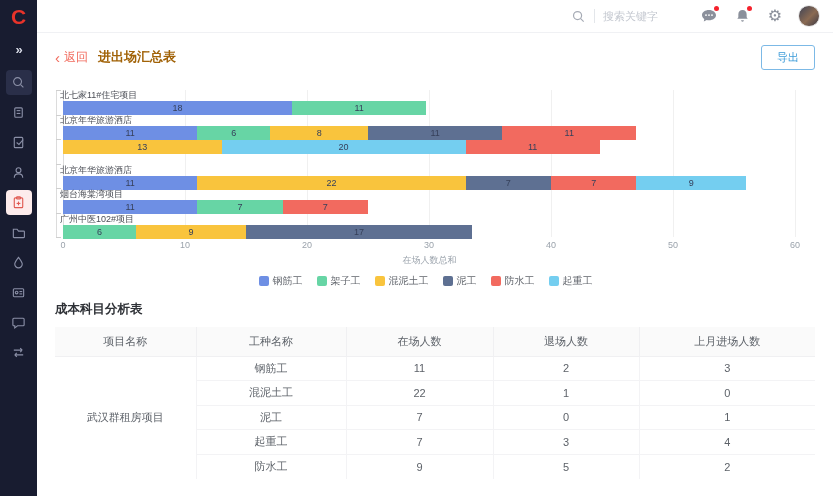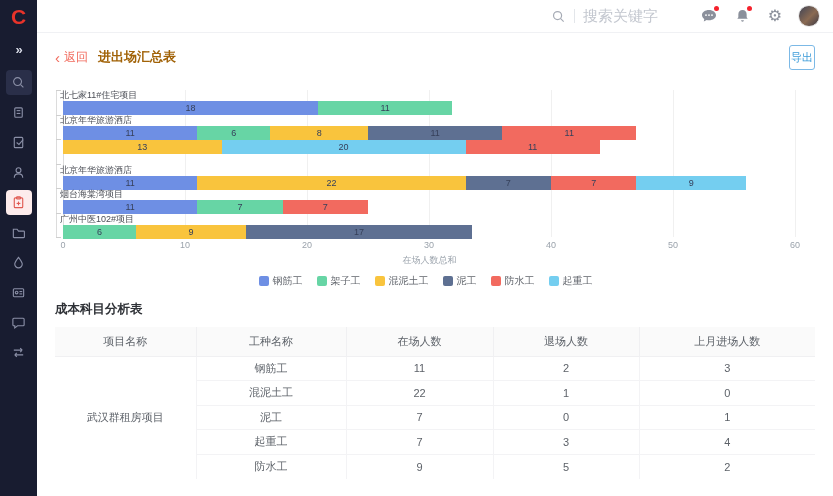--- a/index.html
+++ b/index.html
@@ -20,40 +20,40 @@
   .nav-item.active svg { stroke:#e05a52; }
   .expand { color:#d7dae6; font-size:13px; font-weight:bold; letter-spacing:-1px;
     height:22px; display:flex; align-items:center; cursor:pointer; margin-top:4px;}
 
   
   .header { position:absolute; left:37px; right:0; top:0; height:33px; background:#fff;
     border-bottom:1px solid #f0f1f4; display:flex; align-items:center;
     justify-content:flex-end; padding:0 13px; gap:13px; }
   .search { display:flex; align-items:center; gap:8px; margin-right:28px; cursor:text; }
   .search .divider { width:1px; height:14px; background:#e3e6ea; }
-  .search .ph { font-size:15px; color:#c3c7cf; }
+  .search .ph { font-size:11px; color:#c3c7cf; }
   .hicon { position:relative; width:20px; height:20px; display:flex;
     align-items:center; justify-content:center; cursor:pointer; }
   .hicon svg { fill:#8b909b; }
   .badge { position:absolute; top:0px; right:0px; width:5px; height:5px;
     border-radius:50%; background:#f5222d; }
   .gear-glyph { font-size:16px; color:#8b909b; line-height:1; }
   .avatar { width:22px; height:22px; border-radius:50%; cursor:pointer;
     background:linear-gradient(135deg,#4c4a55 10%,#8a6a52 55%,#3c3a46 100%);
     border:1px solid #e8e8e8; }
 
   
   .main { position:absolute; left:37px; top:34px; right:0; bottom:0; background:#fff;
     padding:13px 18px 0 18px; }
   .page-head { display:flex; align-items:center; height:20px; position:relative; }
   .back { display:flex; align-items:center; gap:4px; color:#f16a5c; font-size:12px; cursor:pointer; }
   .back .chev { font-size:15px; line-height:1; }
   .page-title { margin-left:10px; font-size:13px; font-weight:600; color:#a16207; }
   .export-btn { position:absolute; right:0; top:-2px; font-size:11px; color:#3a9ad8;
-    border:1px solid #7cb9e6; background:#fff; border-radius:3px; padding:4px 1px; cursor:pointer; }
+    border:1px solid #7cb9e6; background:#fff; border-radius:3px; padding:4px 15px; cursor:pointer; }
 
   
   .chart { margin-top:23px; position:relative; }
   .plot { position:relative; margin-left:8px; width:733px; height:147px; }
   .grid { position:absolute; top:0; bottom:0; width:1px; background:#f0f0f0; }
   .grid.g0 { background:#dcdcdc; }
   .ytick { position:absolute; left:-7px; width:5px; height:1px; background:#cfcfcf; }
   .yline { position:absolute; left:-7px; top:0; bottom:0; width:1px; background:#dcdcdc; }
   .crow { position:relative; height:24.5px; }
   .clabel { font-size:9px; color:#4a4d55; height:10px; line-height:10px;
@@ -205,21 +205,21 @@
         <div class="grid g0" style="left: 0px;"></div>
         <div class="grid" style="left: 122px;"></div>
         <div class="grid" style="left: 244px;"></div>
         <div class="grid" style="left: 366px;"></div>
         <div class="grid" style="left: 488px;"></div>
         <div class="grid" style="left: 610px;"></div>
         <div class="grid" style="left: 732px;"></div>
         <div class="crow">
           <div class="clabel">北七家11#住宅项目</div>
           <div class="cbar">
-            <div class="seg" style="width: 255px; background: rgb(110, 143, 228);">18</div>
+            <div class="seg" style="width: 229px; background: rgb(110, 143, 228);">18</div>
             <div class="seg" style="width: 134.2px; background: rgb(103, 213, 165);">11</div>
           </div>
         </div>
         <div class="crow">
           <div class="clabel">北京年华旅游酒店</div>
           <div class="cbar">
             <div class="seg" style="width: 134.2px; background: rgb(110, 143, 228);">11</div>
             <div class="seg" style="width: 73.2px; background: rgb(103, 213, 165);">6</div>
             <div class="seg" style="width: 97.6px; background: rgb(249, 196, 61);">8</div>
             <div class="seg" style="width: 134.2px; background: rgb(94, 112, 146);">11</div>

